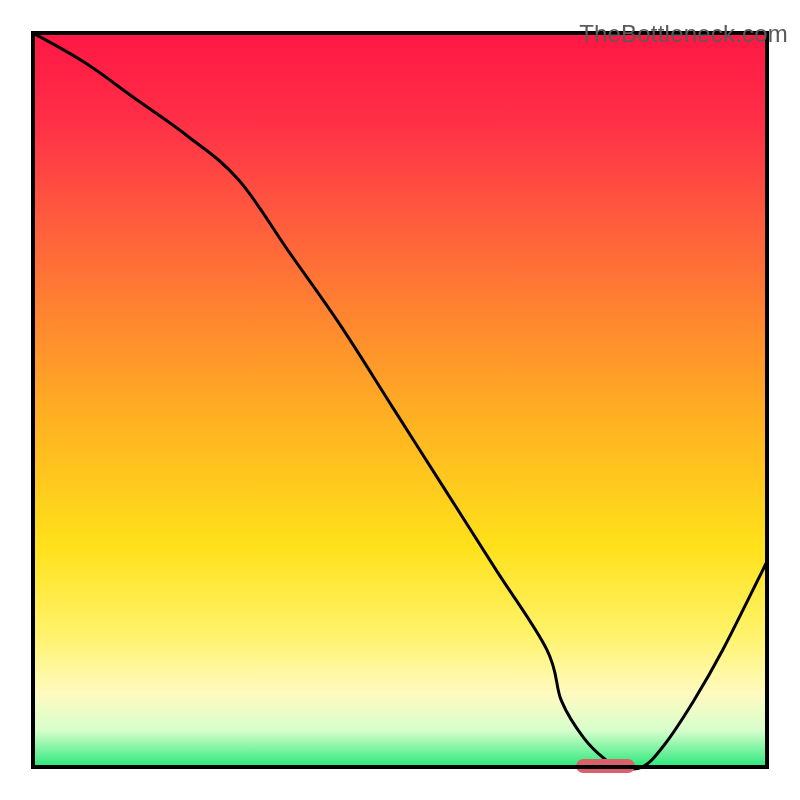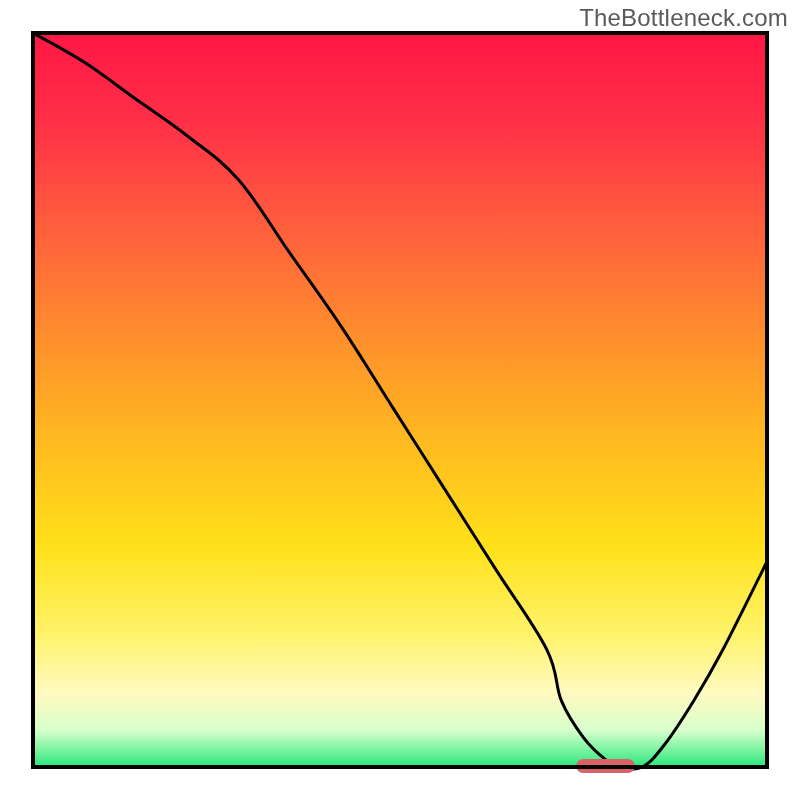--- a/index.html
+++ b/index.html
@@ -10,21 +10,21 @@
     background: #ffffff;
     font-family: Arial, Helvetica, sans-serif;
   }
   .chart-container {
     position: relative;
     width: 800px;
     height: 800px;
   }
   .watermark {
     position: absolute;
-    top: 4px;
+    top: 20px;
     right: 12px;
     color: #5a5a5a;
     font-size: 24px;
     font-weight: 500;
     letter-spacing: 0.2px;
     z-index: 5;
     user-select: none;
   }
   svg.chart {
     position: absolute;

